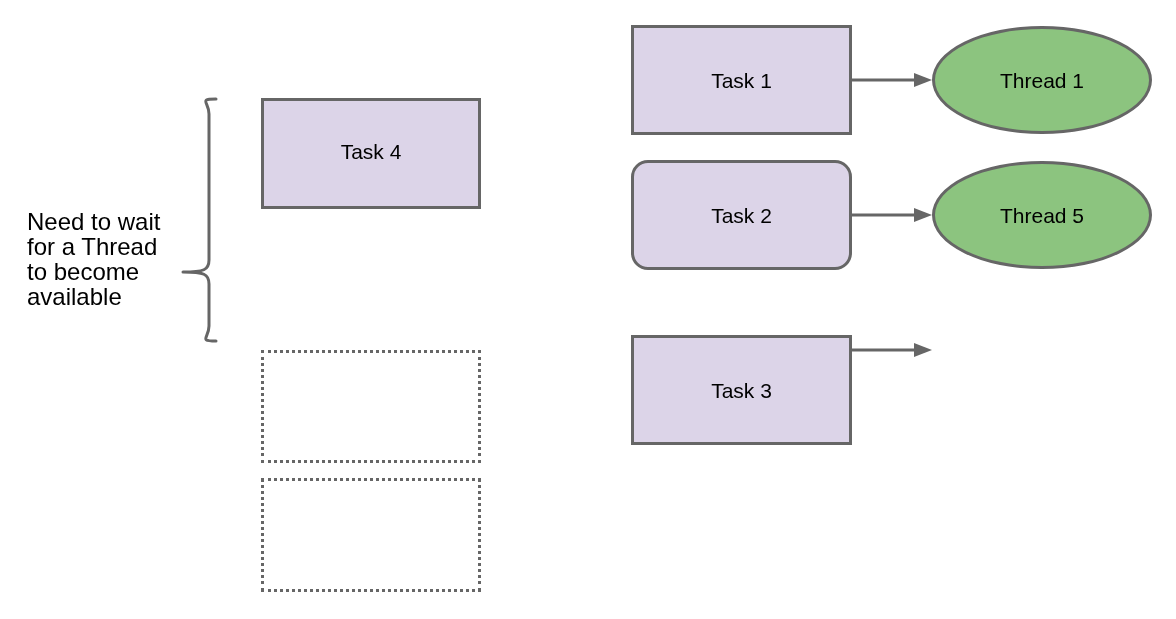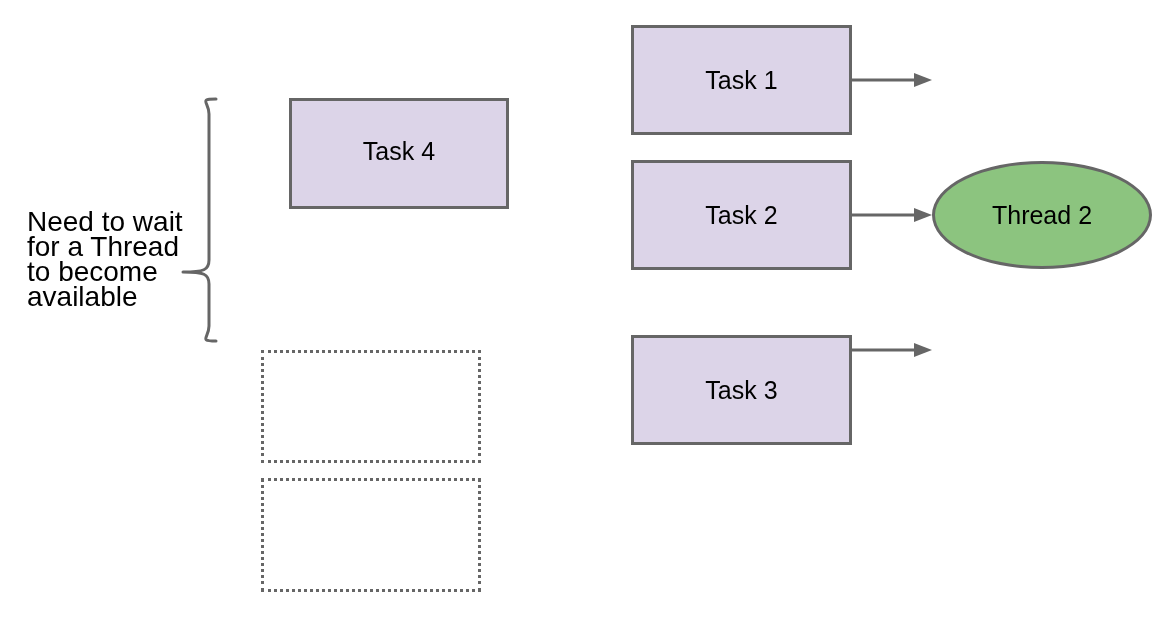--- a/index.html
+++ b/index.html
@@ -17,74 +17,74 @@
   }
 
   
   .node {
     position: absolute;
     box-sizing: border-box;
     display: flex;
     align-items: center;
     justify-content: center;
     color: #000000;
-    font-size: 25px;
+    font-size: 21px;
     line-height: 1;
   }
 
   .task-box {
     background: #DCD4E8;
     border: 3px solid #666666;
   }
 
   .ghost-box {
     background: transparent;
     border: 3px dotted #666666;
   }
 
   .thread-ellipse {
     background: #8CC47F;
     border: 3px solid #666666;
     border-radius: 50%;
   }
 
   
-  #task4-box { left: 261px; top: 98px;  width: 220px; height: 111px; margin-left: 28px; }
+  #task4-box { left: 261px; top: 98px;  width: 220px; height: 111px; }
   #task5-box { left: 261px; top: 225px; width: 220px; height: 113px; }
   #ghost-slot-1 { left: 261px; top: 350px; width: 220px; height: 113px; }
   #ghost-slot-2 { left: 261px; top: 478px; width: 220px; height: 114px; }
 
   
   #task4-box .node-label { transform: translateY(-2px); }
   #task5-box .node-label { transform: translateY(-8px); }
 
   
   #wait-label {
     position: absolute;
     left: 27px;
     top: 209px;
     width: 160px;
     color: #000000;
-    font-size: 28px;
+    font-size: 24px;
     line-height: 25px;
     text-align: left;
     white-space: pre-line;
   }
 
   #wait-brace {
     position: absolute;
     left: 178px;
     top: 92px;
     width: 40px;
     height: 256px;
   }
 
   
   #task1-box { left: 631px; top: 25px;  width: 221px; height: 110px; }
-  #task2-box { left: 631px; top: 160px; width: 221px; height: 110px; }
+  #task2-box { left: 631px; top: 160px; width: 221px; height: 110px; border-radius: 17px; }
   #task3-box { left: 631px; top: 295px; width: 221px; height: 110px; margin-top: 40px; }
 
   #thread1-node { left: 932px; top: 26px;  width: 220px; height: 108px; }
   #thread2-node { left: 932px; top: 161px; width: 220px; height: 108px; }
   #thread3-node { left: 932px; top: 296px; width: 220px; height: 108px; }
 
   .arrow-svg {
     position: absolute;
     overflow: visible;
   }
@@ -127,32 +127,35 @@
 
   <div class="node task-box" id="task1-box">
     <span class="node-label">Task 1</span>
   </div>
 
   <svg class="arrow-svg" id="arrow-1" viewBox="0 0 84 24" xmlns="http://www.w3.org/2000/svg">
     <line x1="2" y1="12" x2="66" y2="12" stroke="#666666" stroke-width="3"></line>
     <polygon points="64,5 82,12 64,19" fill="#666666"></polygon>
   </svg>
 
+  <div class="node thread-ellipse" id="thread1-node">
+    <span class="node-label">Thread 1</span>
+  </div>
 
   <div class="node task-box" id="task2-box">
     <span class="node-label">Task 2</span>
   </div>
 
   <svg class="arrow-svg" id="arrow-2" viewBox="0 0 84 24" xmlns="http://www.w3.org/2000/svg">
     <line x1="2" y1="12" x2="66" y2="12" stroke="#666666" stroke-width="3"></line>
     <polygon points="64,5 82,12 64,19" fill="#666666"></polygon>
   </svg>
 
   <div class="node thread-ellipse" id="thread2-node">
-    <span class="node-label">Thread 2</span>
+    <span class="node-label">Thread 5</span>
   </div>
 
   <div class="node task-box" id="task3-box">
     <span class="node-label">Task 3</span>
   </div>
 
   <svg class="arrow-svg" id="arrow-3" viewBox="0 0 84 24" xmlns="http://www.w3.org/2000/svg">
     <line x1="2" y1="12" x2="66" y2="12" stroke="#666666" stroke-width="3"></line>
     <polygon points="64,5 82,12 64,19" fill="#666666"></polygon>
   </svg>

